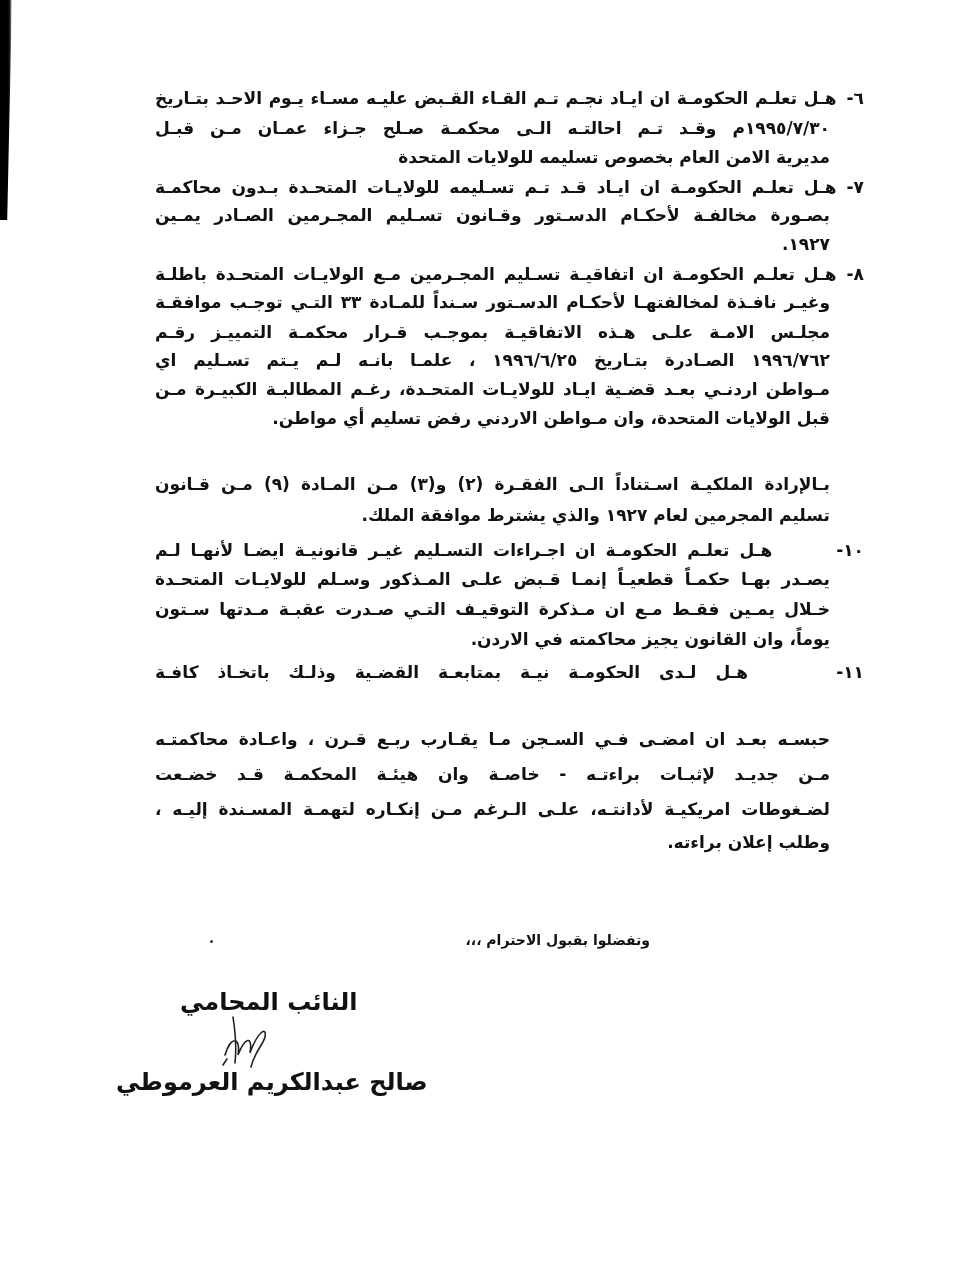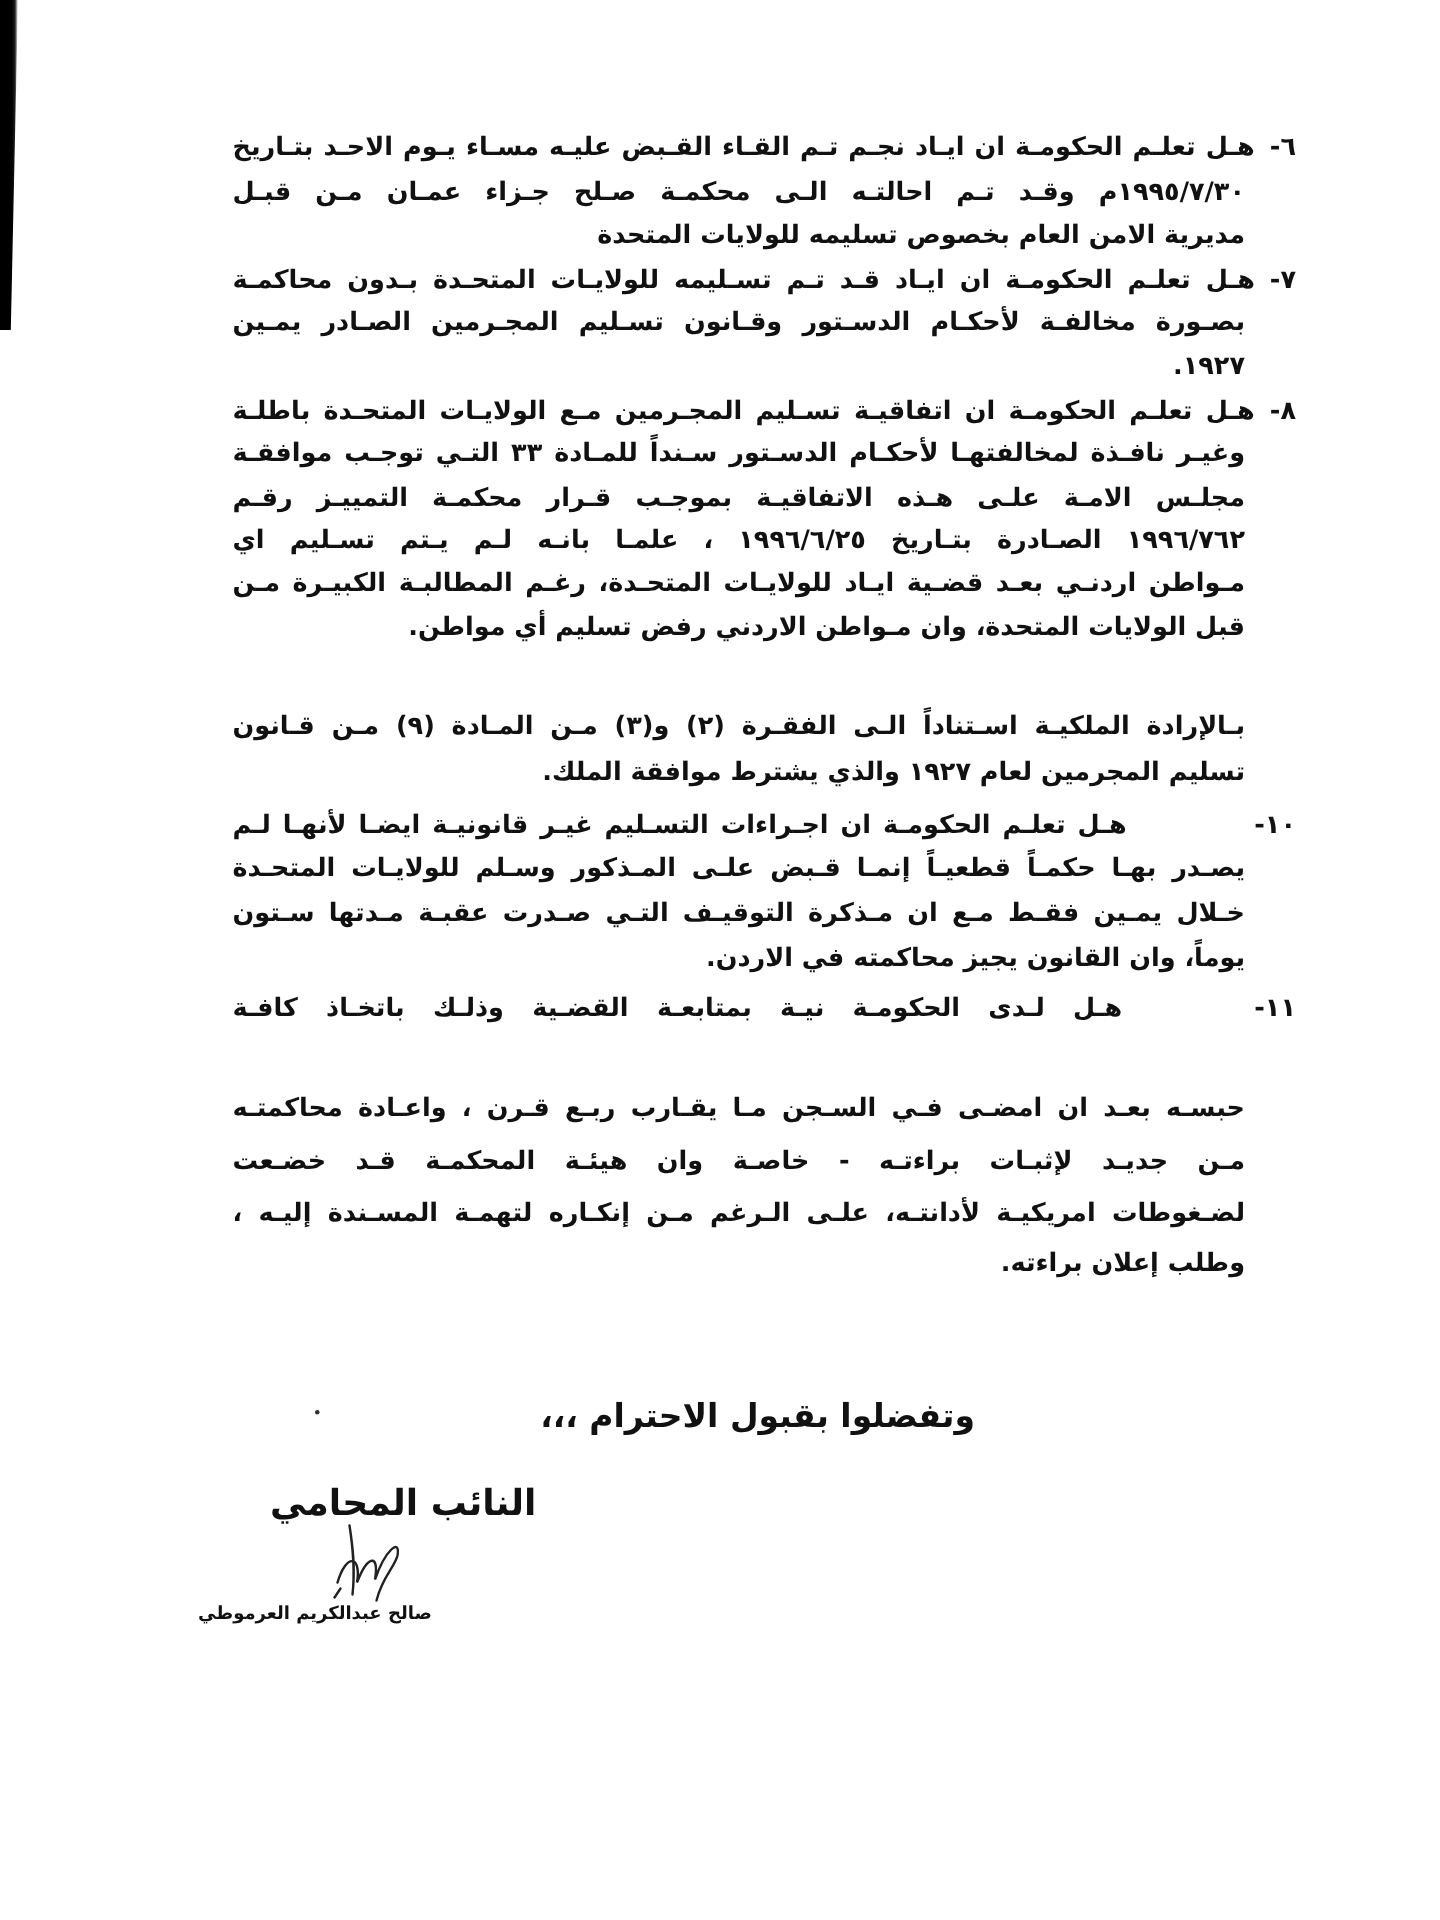--- a/index.html
+++ b/index.html
@@ -2,23 +2,23 @@
 <html><head>
 <meta charset="utf-8">
 <style>
   html, body { margin: 0; padding: 0; background: #ffffff; }
   body { width: 960px; height: 1280px; position: relative; overflow: hidden; font-family: "DejaVu Sans", sans-serif; color: #111; }
   .scan-edge { position: absolute; left: 0; top: 0; width: 12px; height: 220px; background: linear-gradient(to right, #000 0 8px, #222 10px, #fff 12px); clip-path: polygon(0 0, 100% 0, 60% 100%, 0 100%); }
   .doc { position: absolute; left: 0; top: 0; width: 960px; height: 1280px; direction: rtl; }
   .line { position: absolute; right: 96px; white-space: nowrap; font-size: 17px; font-weight: bold; line-height: 24px; text-align: justify; }
   .line.full { left: 155px; text-align-last: justify; }
   .num { display: inline-block; margin-left: 10px; }
-  .closing { position: absolute; right: 310px; top: 932px; font-size: 22px; font-weight: bold; }
+  .closing { position: absolute; right: 310px; top: 932px; font-size: 14px; font-weight: bold; }
   .sig-title { position: absolute; left: 180px; top: 988px; font-size: 24px; font-weight: bold; direction: rtl; }
-  .sig-name { position: absolute; left: 132px; top: 1068px; font-size: 12px; font-weight: bold; direction: rtl; }
+  .sig-name { position: absolute; left: 116px; top: 1068px; font-size: 24px; font-weight: bold; direction: rtl; }
   .signature { position: absolute; left: 205px; top: 1015px; width: 70px; height: 55px; }
   .dot { position: absolute; left: 210px; top: 940px; width: 3px; height: 3px; background: #333; border-radius: 50%; }
 </style>
 </head>
 <body>
 
 <div class="scan-edge"></div>
 
 <div class="doc">
 
@@ -33,21 +33,21 @@
   <div class="line full" style="top:262px"><span class="num">٨-</span><span>هـل تعلـم الحكومـة ان اتفاقيـة تسـليم المجـرمين مـع الولايـات المتحـدة باطلـة</span></div>
   <div class="line full" style="top:290px;right:130px">وغيـر نافـذة لمخالفتهـا لأحكـام الدسـتور سـنداً للمـادة ٣٣ التـي توجـب موافقـة</div>
   <div class="line full" style="top:320px;right:130px">مجلـس الامـة علـى هـذه الاتفاقيـة بموجـب قـرار محكمـة التمييـز رقـم</div>
   <div class="line full" style="top:348px;right:130px">١٩٩٦/٧٦٢ الصـادرة بتـاريخ ١٩٩٦/٦/٢٥ ، علمـا بانـه لـم يـتم تسـليم اي</div>
   <div class="line full" style="top:377px;right:130px">مـواطن اردنـي بعـد قضـية ايـاد للولايـات المتحـدة، رغـم المطالبـة الكبيـرة مـن</div>
   <div class="line" style="top:406px;right:130px">قبل الولايات المتحدة، وان مـواطن الاردني رفض تسليم أي مواطن.</div>
 
   <div class="line full" style="top:472px;right:130px">بـالإرادة الملكيـة اسـتناداً الـى الفقـرة (٢) و(٣) مـن المـادة (٩) مـن قـانون</div>
   <div class="line" style="top:503px;right:130px">تسليم المجرمين لعام ١٩٢٧ والذي يشترط موافقة الملك.</div>
 
-  <div class="line full" style="top:538px"><span class="num" style="margin-left:85px">١٠-</span><span>هـل تعلـم الحكومـة ان اجـراءات التسـليم غيـر قانونيـة ايضـا لأنهـا لـم</span></div>
+  <div class="line full" style="top:538px"><span class="num" style="margin-left:64px">١٠-</span><span>هـل تعلـم الحكومـة ان اجـراءات التسـليم غيـر قانونيـة ايضـا لأنهـا لـم</span></div>
   <div class="line full" style="top:567px;right:130px">يصـدر بهـا حكمـاً قطعيـاً إنمـا قـبض علـى المـذكور وسـلم للولايـات المتحـدة</div>
   <div class="line full" style="top:597px;right:130px">خـلال يمـين فقـط مـع ان مـذكرة التوقيـف التـي صـدرت عقبـة مـدتها سـتون</div>
   <div class="line" style="top:627px;right:130px">يوماً، وان القانون يجيز محاكمته في الاردن.</div>
 
   <div class="line full" style="top:660px"><span class="num" style="margin-left:88px">١١-</span><span>هـل لـدى الحكومـة نيـة بمتابعـة القضـية وذلـك باتخـاذ كافـة</span></div>
   <div class="line full" style="top:727px;right:130px">حبسـه بعـد ان امضـى فـي السـجن مـا يقـارب ربـع قـرن ، واعـادة محاكمتـه</div>
   <div class="line full" style="top:762px;right:130px">مـن جديـد لإثبـات براءتـه - خاصـة وان هيئـة المحكمـة قـد خضـعت</div>
   <div class="line full" style="top:797px;right:130px">لضـغوطات امريكيـة لأدانتـه، علـى الـرغم مـن إنكـاره لتهمـة المسـندة إليـه ،</div>
   <div class="line" style="top:830px;right:130px">وطلب إعلان براءته.</div>
 

